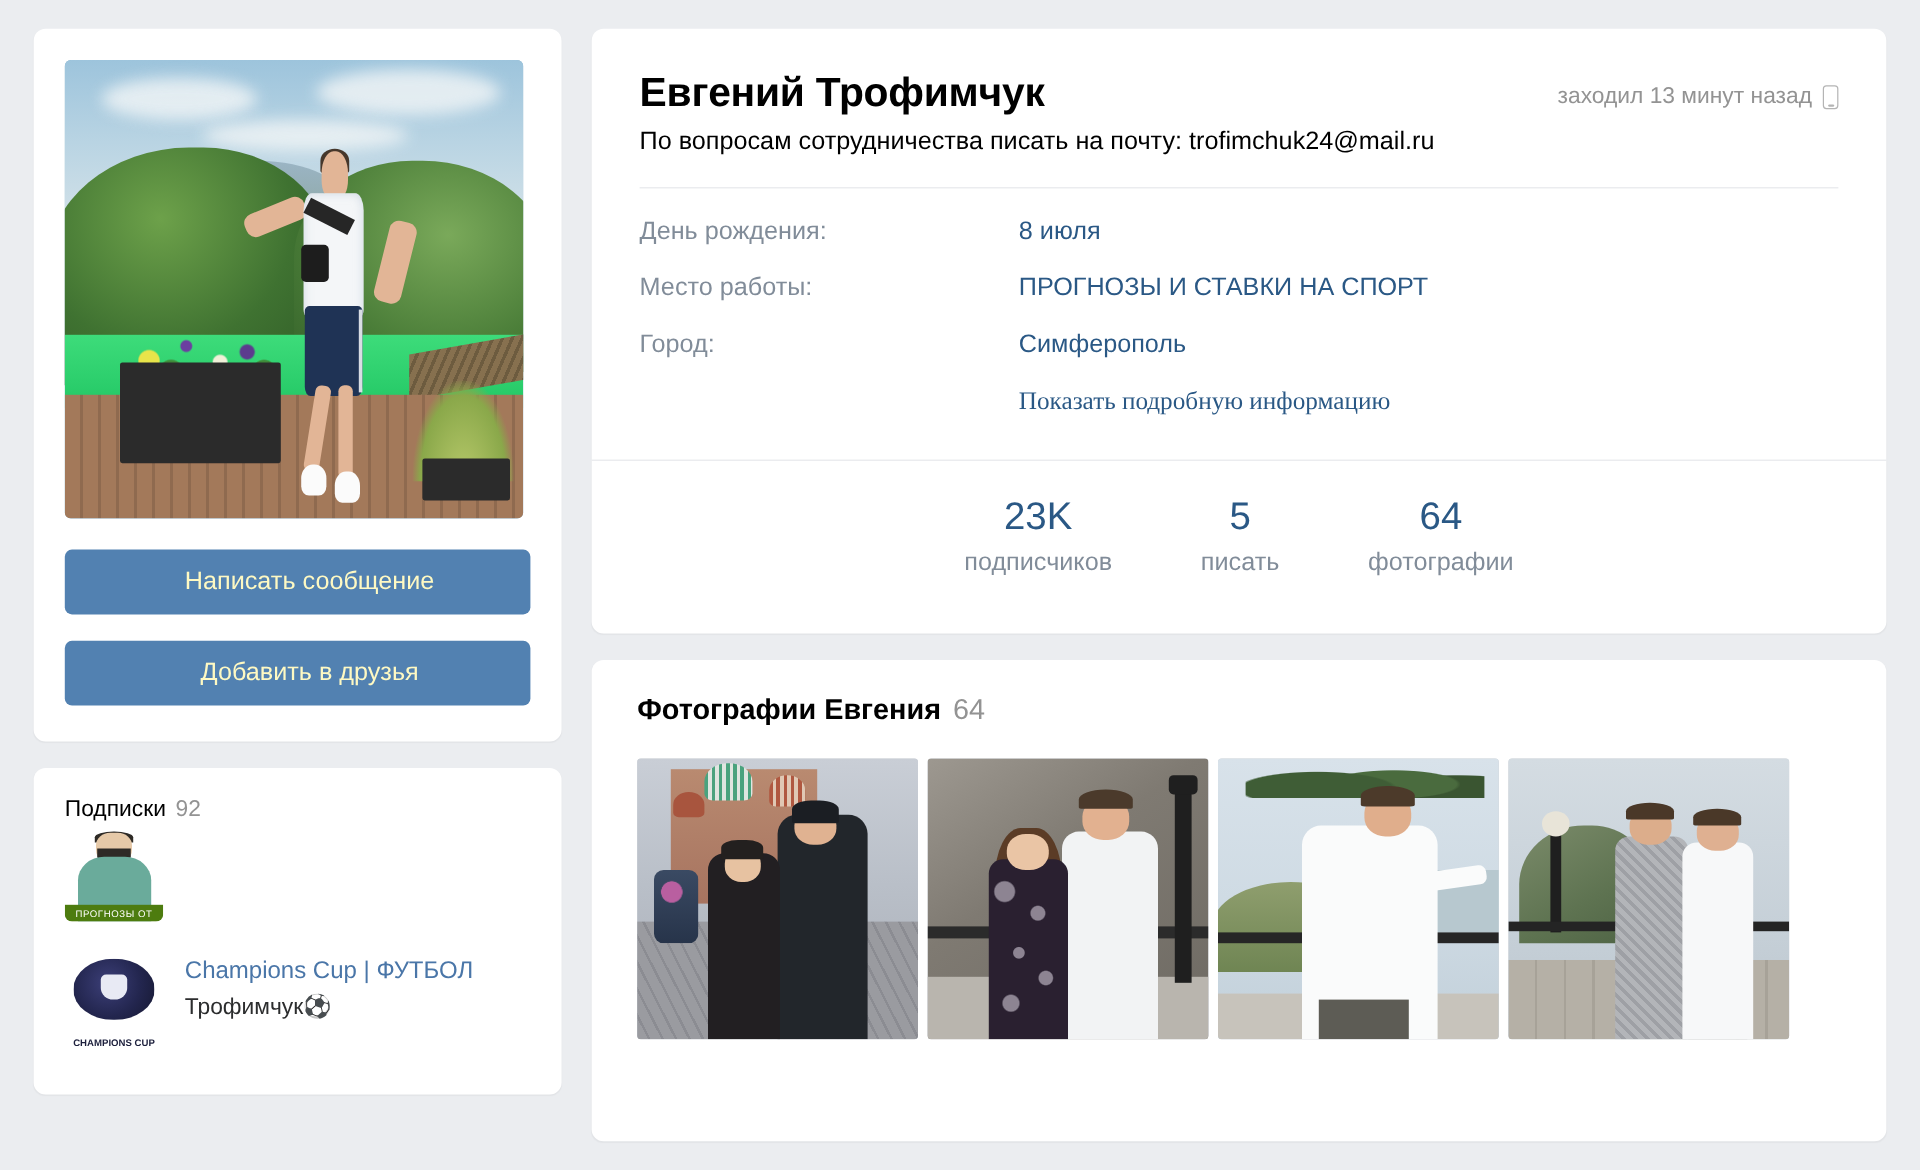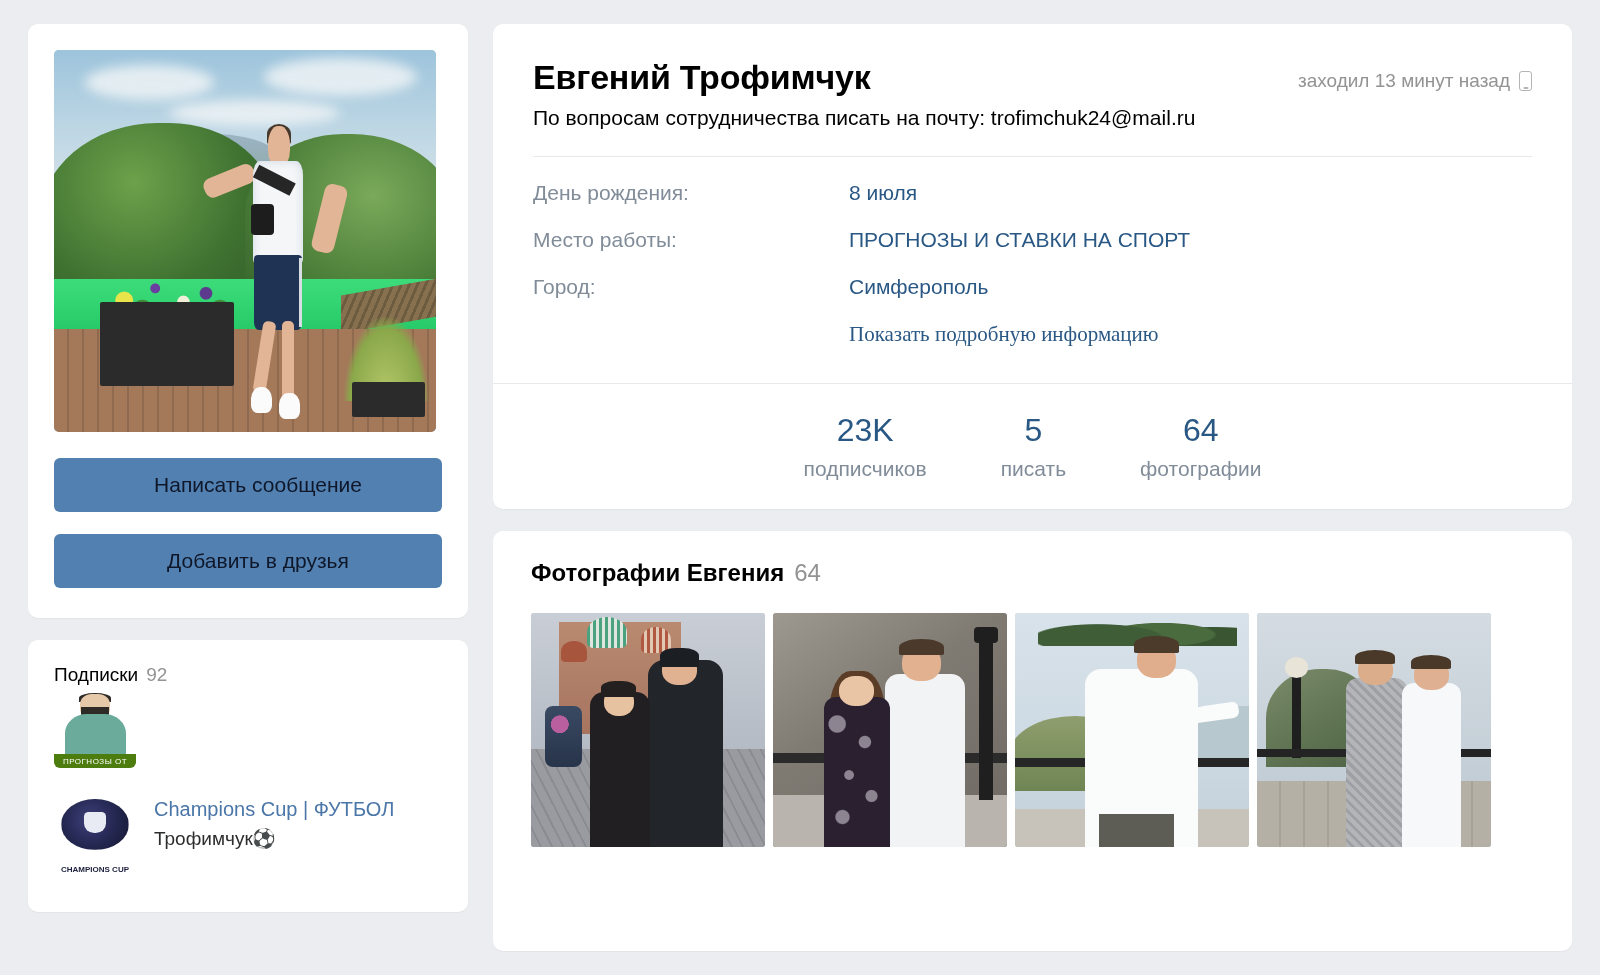--- a/index.html
+++ b/index.html
@@ -67,21 +67,21 @@
   .pp-bag { position:absolute; left:25%; top:27%; width:20%; height:11%; background:#1d1d1d; border-radius:4px;}
   .pp-shorts { position:absolute; left:28%; top:45%; width:42%; height:26%; background:#1f3355; border-radius:4px 4px 10% 10%;}
   .pp-stripe { position:absolute; right:30%; top:46%; width:3%; height:24%; background:#d8dde4;}
   .pp-leg-l { position:absolute; left:31%; top:68%; width:11%; height:25%; background:#e2b596; border-radius:5px; transform: rotate(9deg);}
   .pp-leg-r { position:absolute; left:52%; top:68%; width:11%; height:27%; background:#e2b596; border-radius:5px;}
   .pp-shoe-l { position:absolute; left:25%; bottom:0; width:19%; height:9%; background:#fbfbfb; border-radius:45% 45% 30% 30%;}
   .pp-shoe-r { position:absolute; left:50%; bottom:-2%; width:18%; height:9%; background:#fbfbfb; border-radius:45% 45% 30% 30%;}
 
   .btn {
     display: block; width: 100%; height: 54px; margin-top: 22px;
-    background: #5281b1; color: #0f172a; border: none; border-radius: 6px;
+    background: #5281b1; color: #fef9c3; border: none; border-radius: 6px;
     font-family: "Liberation Sans", sans-serif; font-size: 21px; cursor: pointer; padding-left: 20px;
   }
   .btn:first-of-type { margin-top: 26px; }
 
   
   .subs-card { padding: 24px 26px 10px 26px; overflow: hidden; }
   .subs-head { font-size: 19px; color: #000; font-weight: 400; }
   .subs-head .count { color: #939393; font-weight: 400; margin-left: 8px; }
   .sub-item { display: flex; gap: 18px; margin-bottom: 26px; }
   .sub-ava { width: 82px; height: 82px; flex: 0 0 82px; border-radius: 6px; position: relative; overflow: hidden; background:#ffffff;}
@@ -95,21 +95,21 @@
   .a2-circle { position:absolute; left:9%; top:6%; width:82%; height:62%;
     background: radial-gradient(circle at 42% 40%, #3c3f78 0%, #23264f 55%, #15172f 100%);
     border-radius: 50%; clip-path: polygon(0 0,100% 0,100% 70%,78% 100%,22% 100%,0 70%);}
   .a2-cup { position:absolute; left:36%; top:22%; width:28%; height:26%; background:#e8eaf4; border-radius:20% 20% 45% 45%;}
   .a2-txt { position:absolute; left:0; bottom:2%; width:100%; text-align:center; font-size:8px; font-weight:bold; color:#1c1f3c; line-height:1.15;}
   .sub-text { padding-top: 2px; }
   .sub-title { font-size: 20px; color: #4a76a8; line-height: 1.3; cursor: pointer; }
   .sub-sub { font-size: 19px; color: #2c2d2e; margin-top: 5px; }
 
   
-  .info-card { padding: 34px 40px 18px 40px; }
+  .info-card { padding: 34px 40px 37px 40px; }
   .info-top { display: flex; align-items: flex-start; justify-content: space-between; }
   .pname { font-size: 34px; font-weight: bold; color: #000000; letter-spacing: -0.2px; }
   .pstatus-wrap { display: flex; align-items: center; gap: 9px; padding-top: 12px; }
   .pstatus { font-size: 19px; color: #939393; }
   .mobile-ico { width: 13px; height: 20px; border: 1.6px solid #b4b4b4; border-radius: 3px; position: relative; }
   .mobile-ico::after { content:""; position:absolute; left:50%; bottom:1.5px; transform:translateX(-50%); width:5px; height:1.6px; background:#b4b4b4; border-radius:1px;}
   .pbio { font-size: 21px; color: #000000; margin-top: 9px; }
   .divider { height: 1px; background: #e7e8ec; margin: 26px 0 24px 0; }
 
   .info-rows { }

